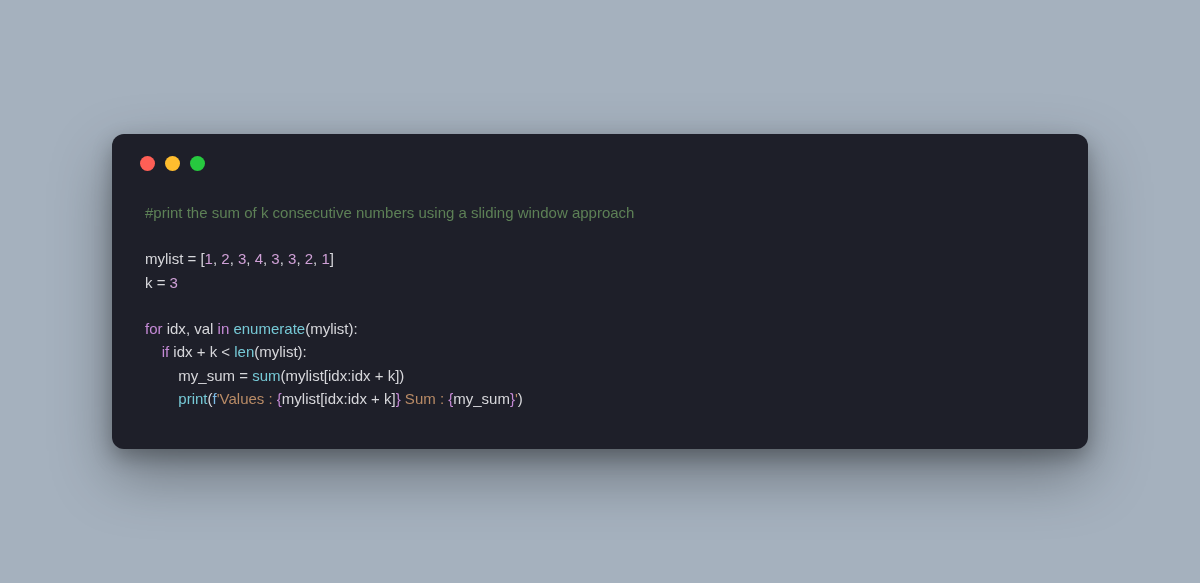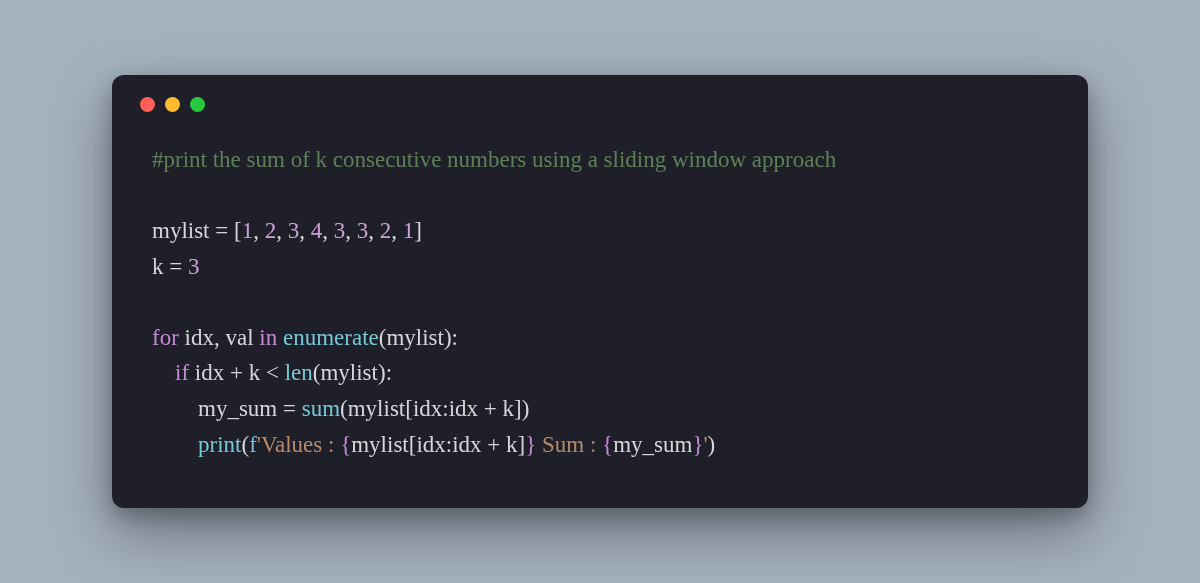--- a/index.html
+++ b/index.html
@@ -34,23 +34,23 @@
   .dot {
     width: 15px;
     height: 15px;
     border-radius: 50%;
   }
   .dot.red    { background: #ff5f56; }
   .dot.yellow { background: #ffbd2e; }
   .dot.green  { background: #27c93f; }
 
   pre.code {
-    margin: 12px;
-    font-family: Liberation Serif, serif;
-    font-size: 23px;
+    margin: 5px;
+    font-family: Liberation Sans, sans-serif;
+    font-size: 15px;
     line-height: 1.55;
     color: #d7d7db;
     white-space: pre;
   }
   .tok-comment { color: #5d8056; }
   .tok-ident   { color: #d7d7db; }
   .tok-op      { color: #d7d7db; }
   .tok-punc    { color: #d7d7db; }
   .tok-num     { color: #cfa0d6; }
   .tok-kw      { color: #c58ad6; }

